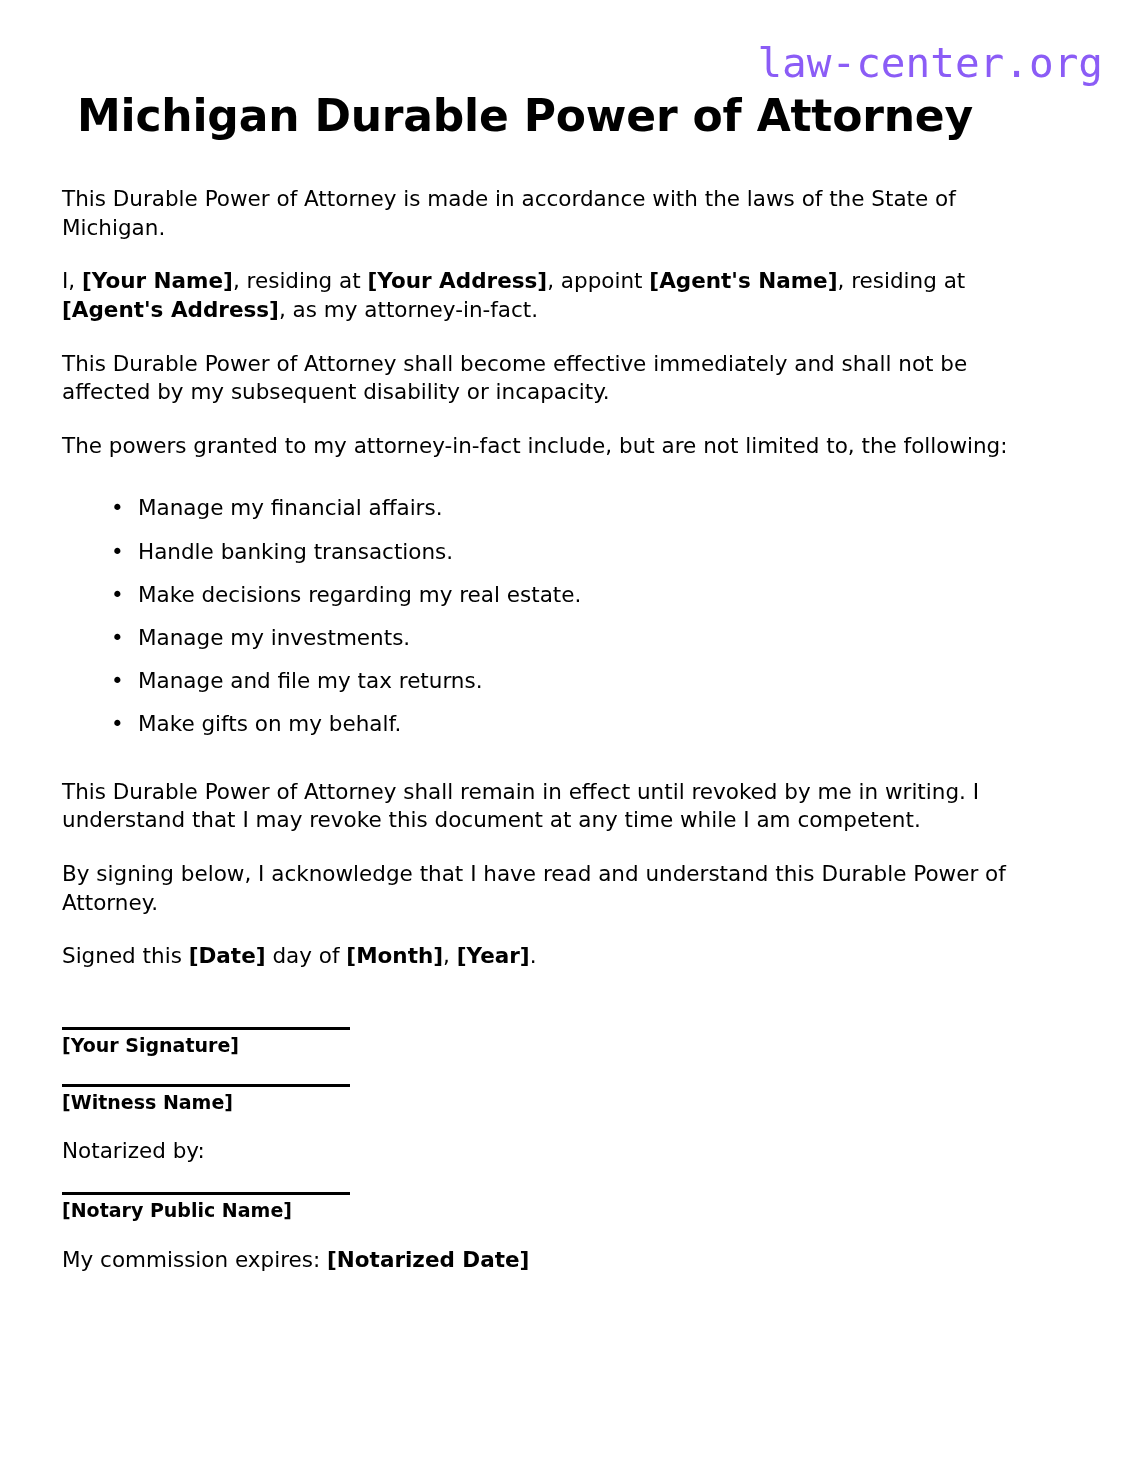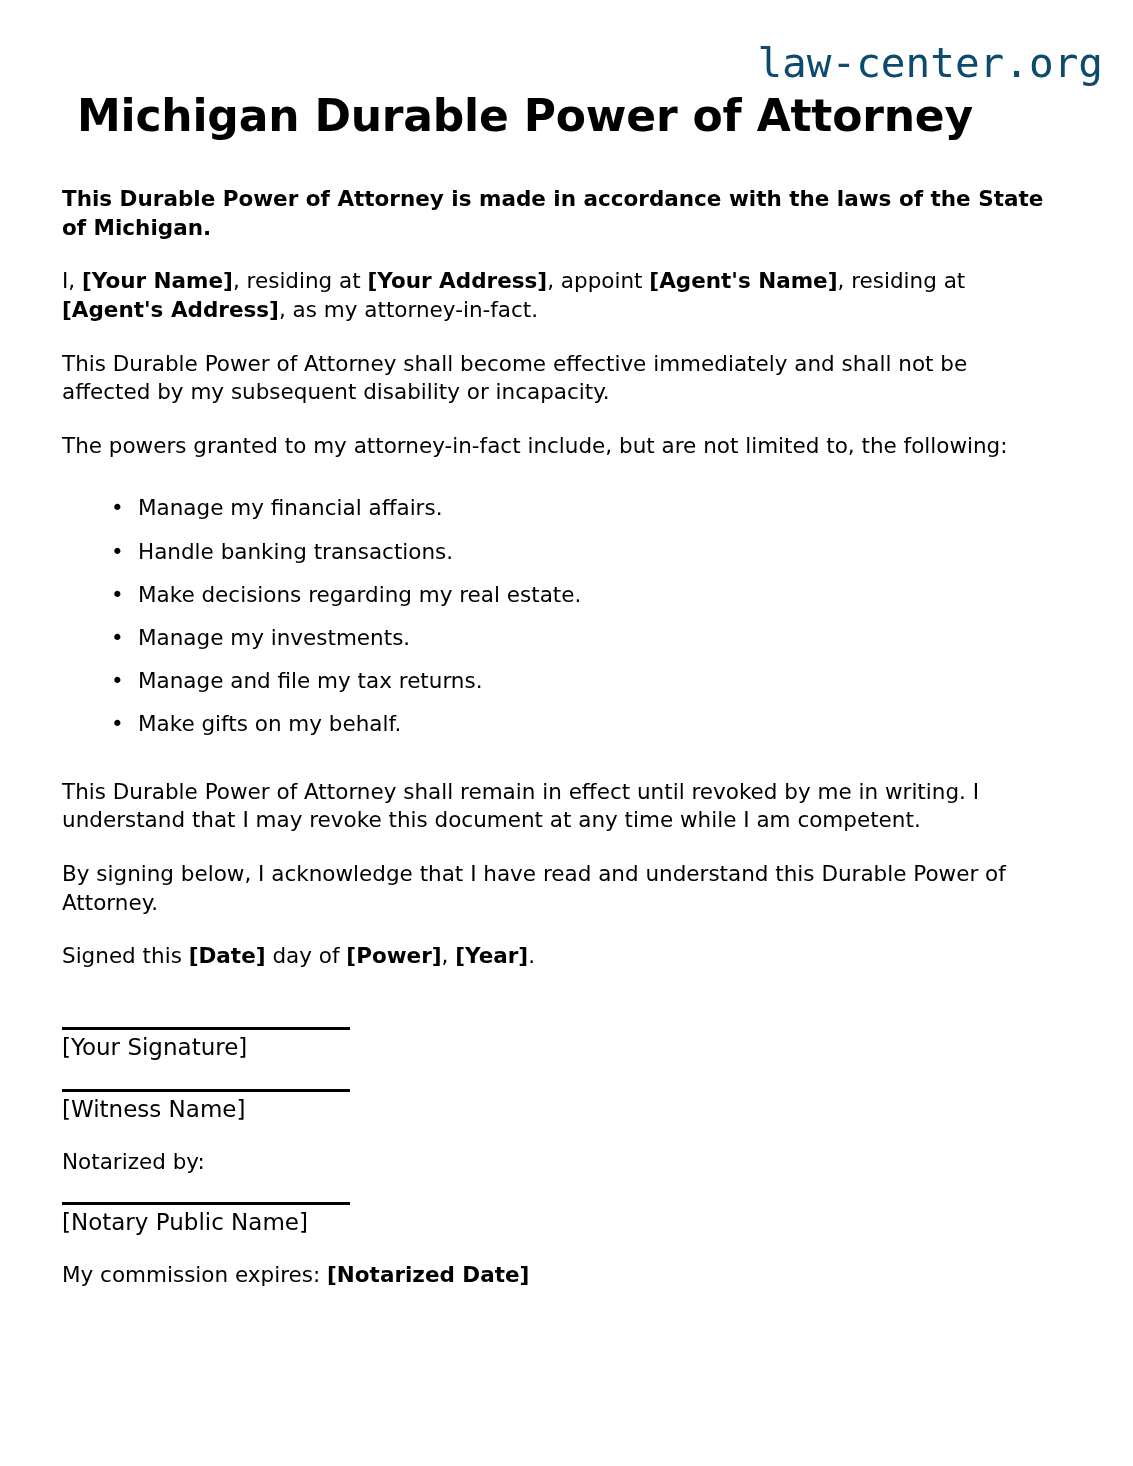--- a/index.html
+++ b/index.html
@@ -22,42 +22,41 @@
     box-sizing: border-box;
     padding: 0 62px;
   }
   .watermark {
     position: absolute;
     top: 28px;
     right: 30px;
     font-family: "DejaVu Sans Mono", monospace;
     font-size: 41px;
     line-height: 1;
-    color: #0c4a6e;
+    color: #8b5cf6;
     letter-spacing: 0px;
     white-space: nowrap;
   }
   .doc-title {
     margin: 15px;
     padding-top: 76px;
     font-size: 44px;
     font-weight: bold;
     line-height: 1.12;
     letter-spacing: -0.2px;
   }
   p.para {
     margin: 0;
     padding-top: 25px;
     font-size: 21.5px;
     line-height: 1.33;
     max-width: 985px;
   }
   p.para.first {
     padding-top: 30px;
-    font-weight: bold;
   }
   .bold {
     font-weight: bold;
   }
   ul.powers {
     margin: 0;
     padding-top: 18px;
     padding-left: 0;
     list-style: none;
     max-width: 985px;
@@ -80,22 +79,22 @@
   .sig-block {
     padding-top: 30px;
   }
   .sig-line {
     width: 288px;
     height: 0;
     border-top: 3px solid #000000;
     margin-top: 26px;
   }
   .sig-caption {
-    font-size: 23px;
-    font-weight: normal;
+    font-size: 19px;
+    font-weight: bold;
     line-height: 1.3;
     padding-top: 3px;
   }
   .plain-line {
     font-size: 21.5px;
     line-height: 1.33;
     padding-top: 23px;
   }
   .sig-group {
     padding-top: 0;
@@ -127,21 +126,21 @@
     <li>Manage my investments.</li>
     <li>Manage and file my tax returns.</li>
     <li>Make gifts on my behalf.</li>
   </ul>
 
   <p class="para">This Durable Power of Attorney shall remain in effect until revoked by me in writing. I understand that I may revoke this document at any time while I am competent.</p>
 
   <p class="para">By signing below, I acknowledge that I have read and understand this Durable Power of Attorney.</p>
 
   <p class="para">
-    <span>Signed this </span><span class="bold">[Date]</span><span> day of </span><span class="bold">[Power]</span><span>, </span><span class="bold">[Year]</span><span>.</span>
+    <span>Signed this </span><span class="bold">[Date]</span><span> day of </span><span class="bold">[Month]</span><span>, </span><span class="bold">[Year]</span><span>.</span>
   </p>
 
   <div class="sig-block">
 
     <div class="sig-group">
       <div class="sig-line"></div>
       <div class="sig-caption">[Your Signature]</div>
     </div>
 
 

